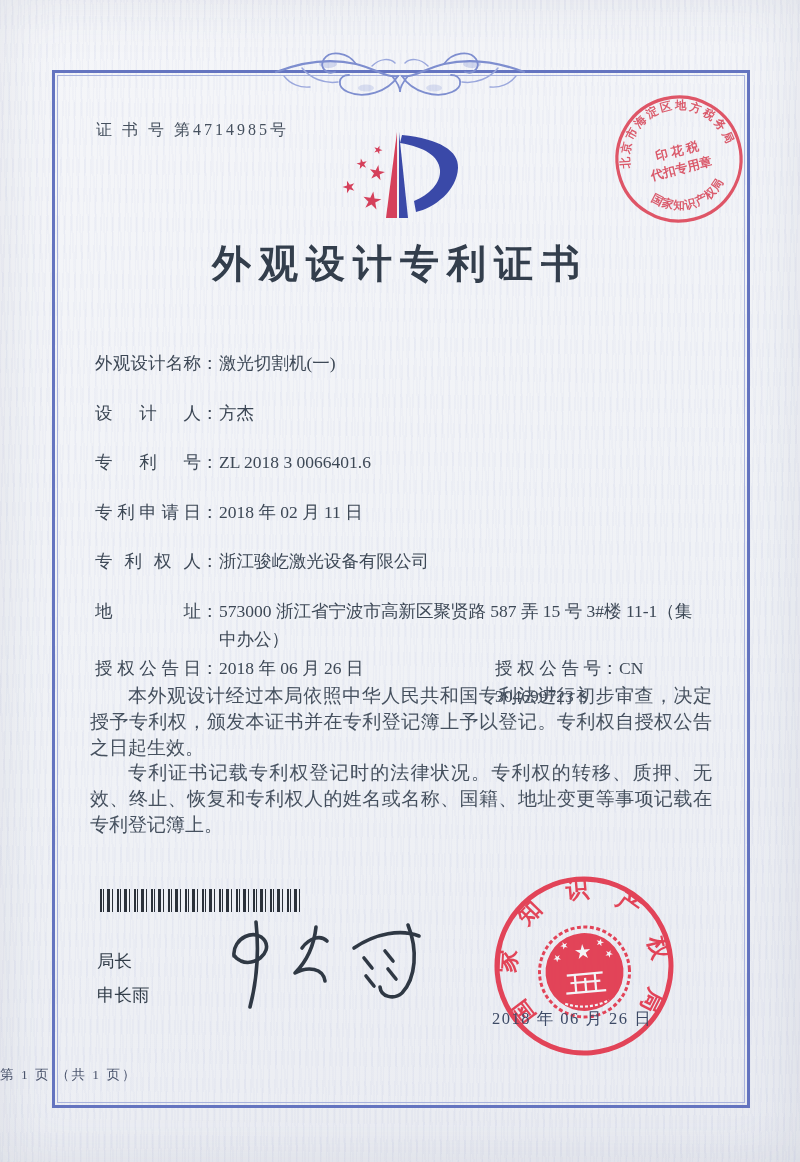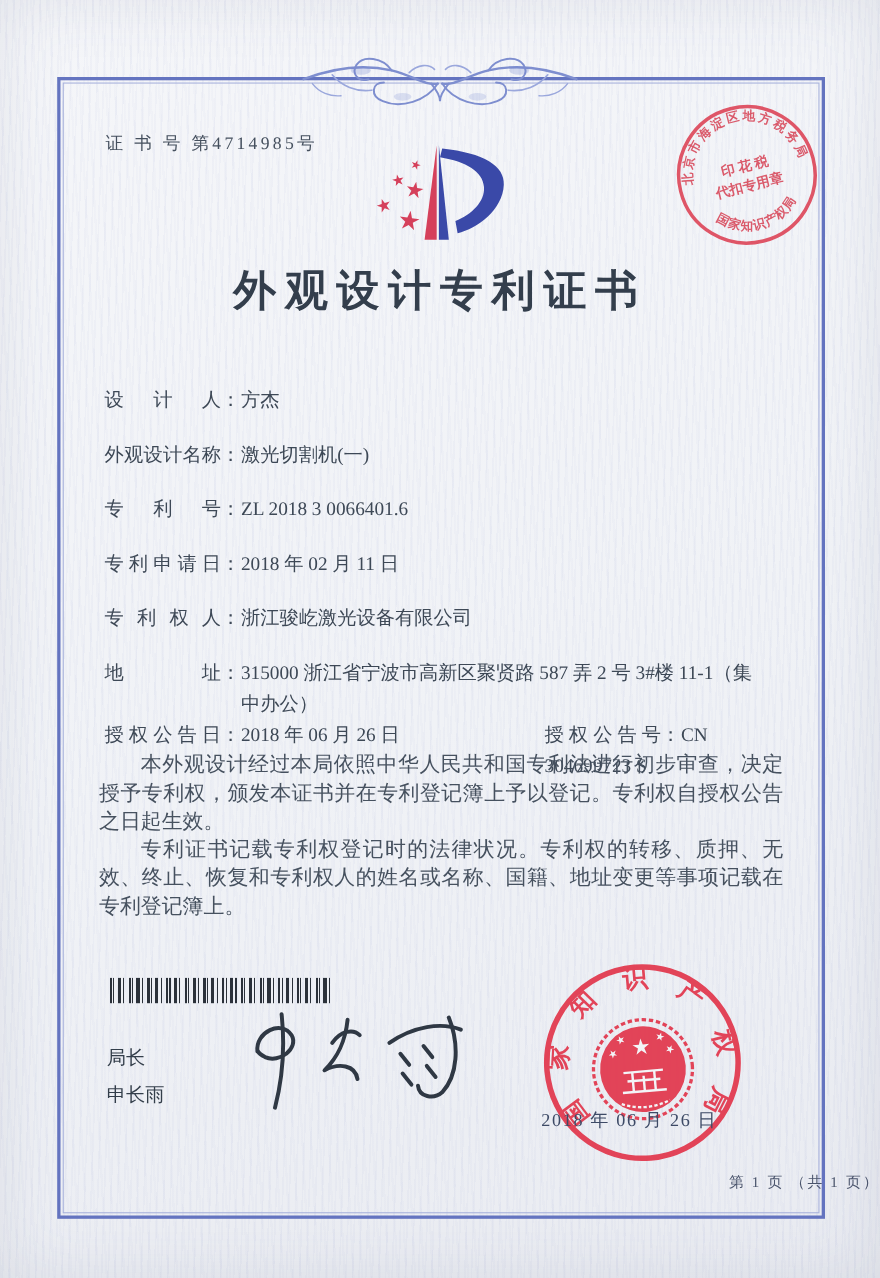--- a/index.html
+++ b/index.html
@@ -60,21 +60,21 @@
         transparent 13px 17px);}
 
   .signer{position:absolute;left:97px;top:944px;
     font-family:"Liberation Sans","DejaVu Sans",sans-serif;
     font-size:17.5px;color:#333e4a;line-height:34px;}
   .signature{position:absolute;left:204px;top:910px;width:232px;height:106px;}
 
   .seal-date{position:absolute;left:492px;top:1008px;font-size:16.5px;
     letter-spacing:1.5px;color:#3d4a66;z-index:6;}
 
-  .footer{position:absolute;left:0;top:1066px;width:100%;text-align:right;
+  .footer{position:absolute;left:0;top:1066px;width:100%;text-align:left;
     font-size:13.5px;letter-spacing:2px;color:#4a546c;}
 </style>
 </head>
 <body>
 
 <div class="page">
   <div class="texture"></div>
   <div class="border-frame"></div>
 
   <svg class="ornament" viewBox="0 0 264 64">
@@ -137,36 +137,36 @@
         <text x="104.45653031794292" y="108.1572412738697" transform="rotate(318 104.45653031794292 108.1572412738697)">局</text>
       </g>
     <text class="tax-center" x="71" y="67">印 花 税</text>
     <text class="tax-center" x="71" y="85">代扣专用章</text>
   </svg>
 
   <div class="title">外观设计专利证书</div>
 
   <div class="fields">
     <div class="field-row">
+      <span class="flabel">外观设计名称</span><span class="fcolon">：</span><span class="fvalue">激光切割机(一)</span>
+    </div>
+    <div class="field-row">
       <span class="flabel">设计人</span><span class="fcolon">：</span><span class="fvalue">方杰</span>
     </div>
     <div class="field-row">
-      <span class="flabel">外观设计名称</span><span class="fcolon">：</span><span class="fvalue">激光切割机(一)</span>
-    </div>
-    <div class="field-row">
       <span class="flabel">专利号</span><span class="fcolon">：</span><span class="fvalue">ZL 2018 3 0066401.6</span>
     </div>
     <div class="field-row">
       <span class="flabel">专利申请日</span><span class="fcolon">：</span><span class="fvalue">2018 年 02 月 11 日</span>
     </div>
     <div class="field-row">
       <span class="flabel">专利权人</span><span class="fcolon">：</span><span class="fvalue">浙江骏屹激光设备有限公司</span>
     </div>
     <div class="field-row">
-      <span class="flabel">地址</span><span class="fcolon">：</span><span class="fvalue">315000 浙江省宁波市高新区聚贤路 587 弄 2 号 3#楼 11-1（集中办公）</span>
+      <span class="flabel">地址</span><span class="fcolon">：</span><span class="fvalue">573000 浙江省宁波市高新区聚贤路 587 弄 15 号 3#楼 11-1（集中办公）</span>
     </div>
   </div>
 
   <div class="grant-row">
     <span>
       <span class="flabel">授权公告日</span><span class="fcolon">：</span><span>2018 年 06 月 26 日</span>
     </span>
     <span class="grant-right">
       <span class="flabel">授权公告号</span><span class="fcolon">：</span><span>CN 304699723 S</span>
     </span>

